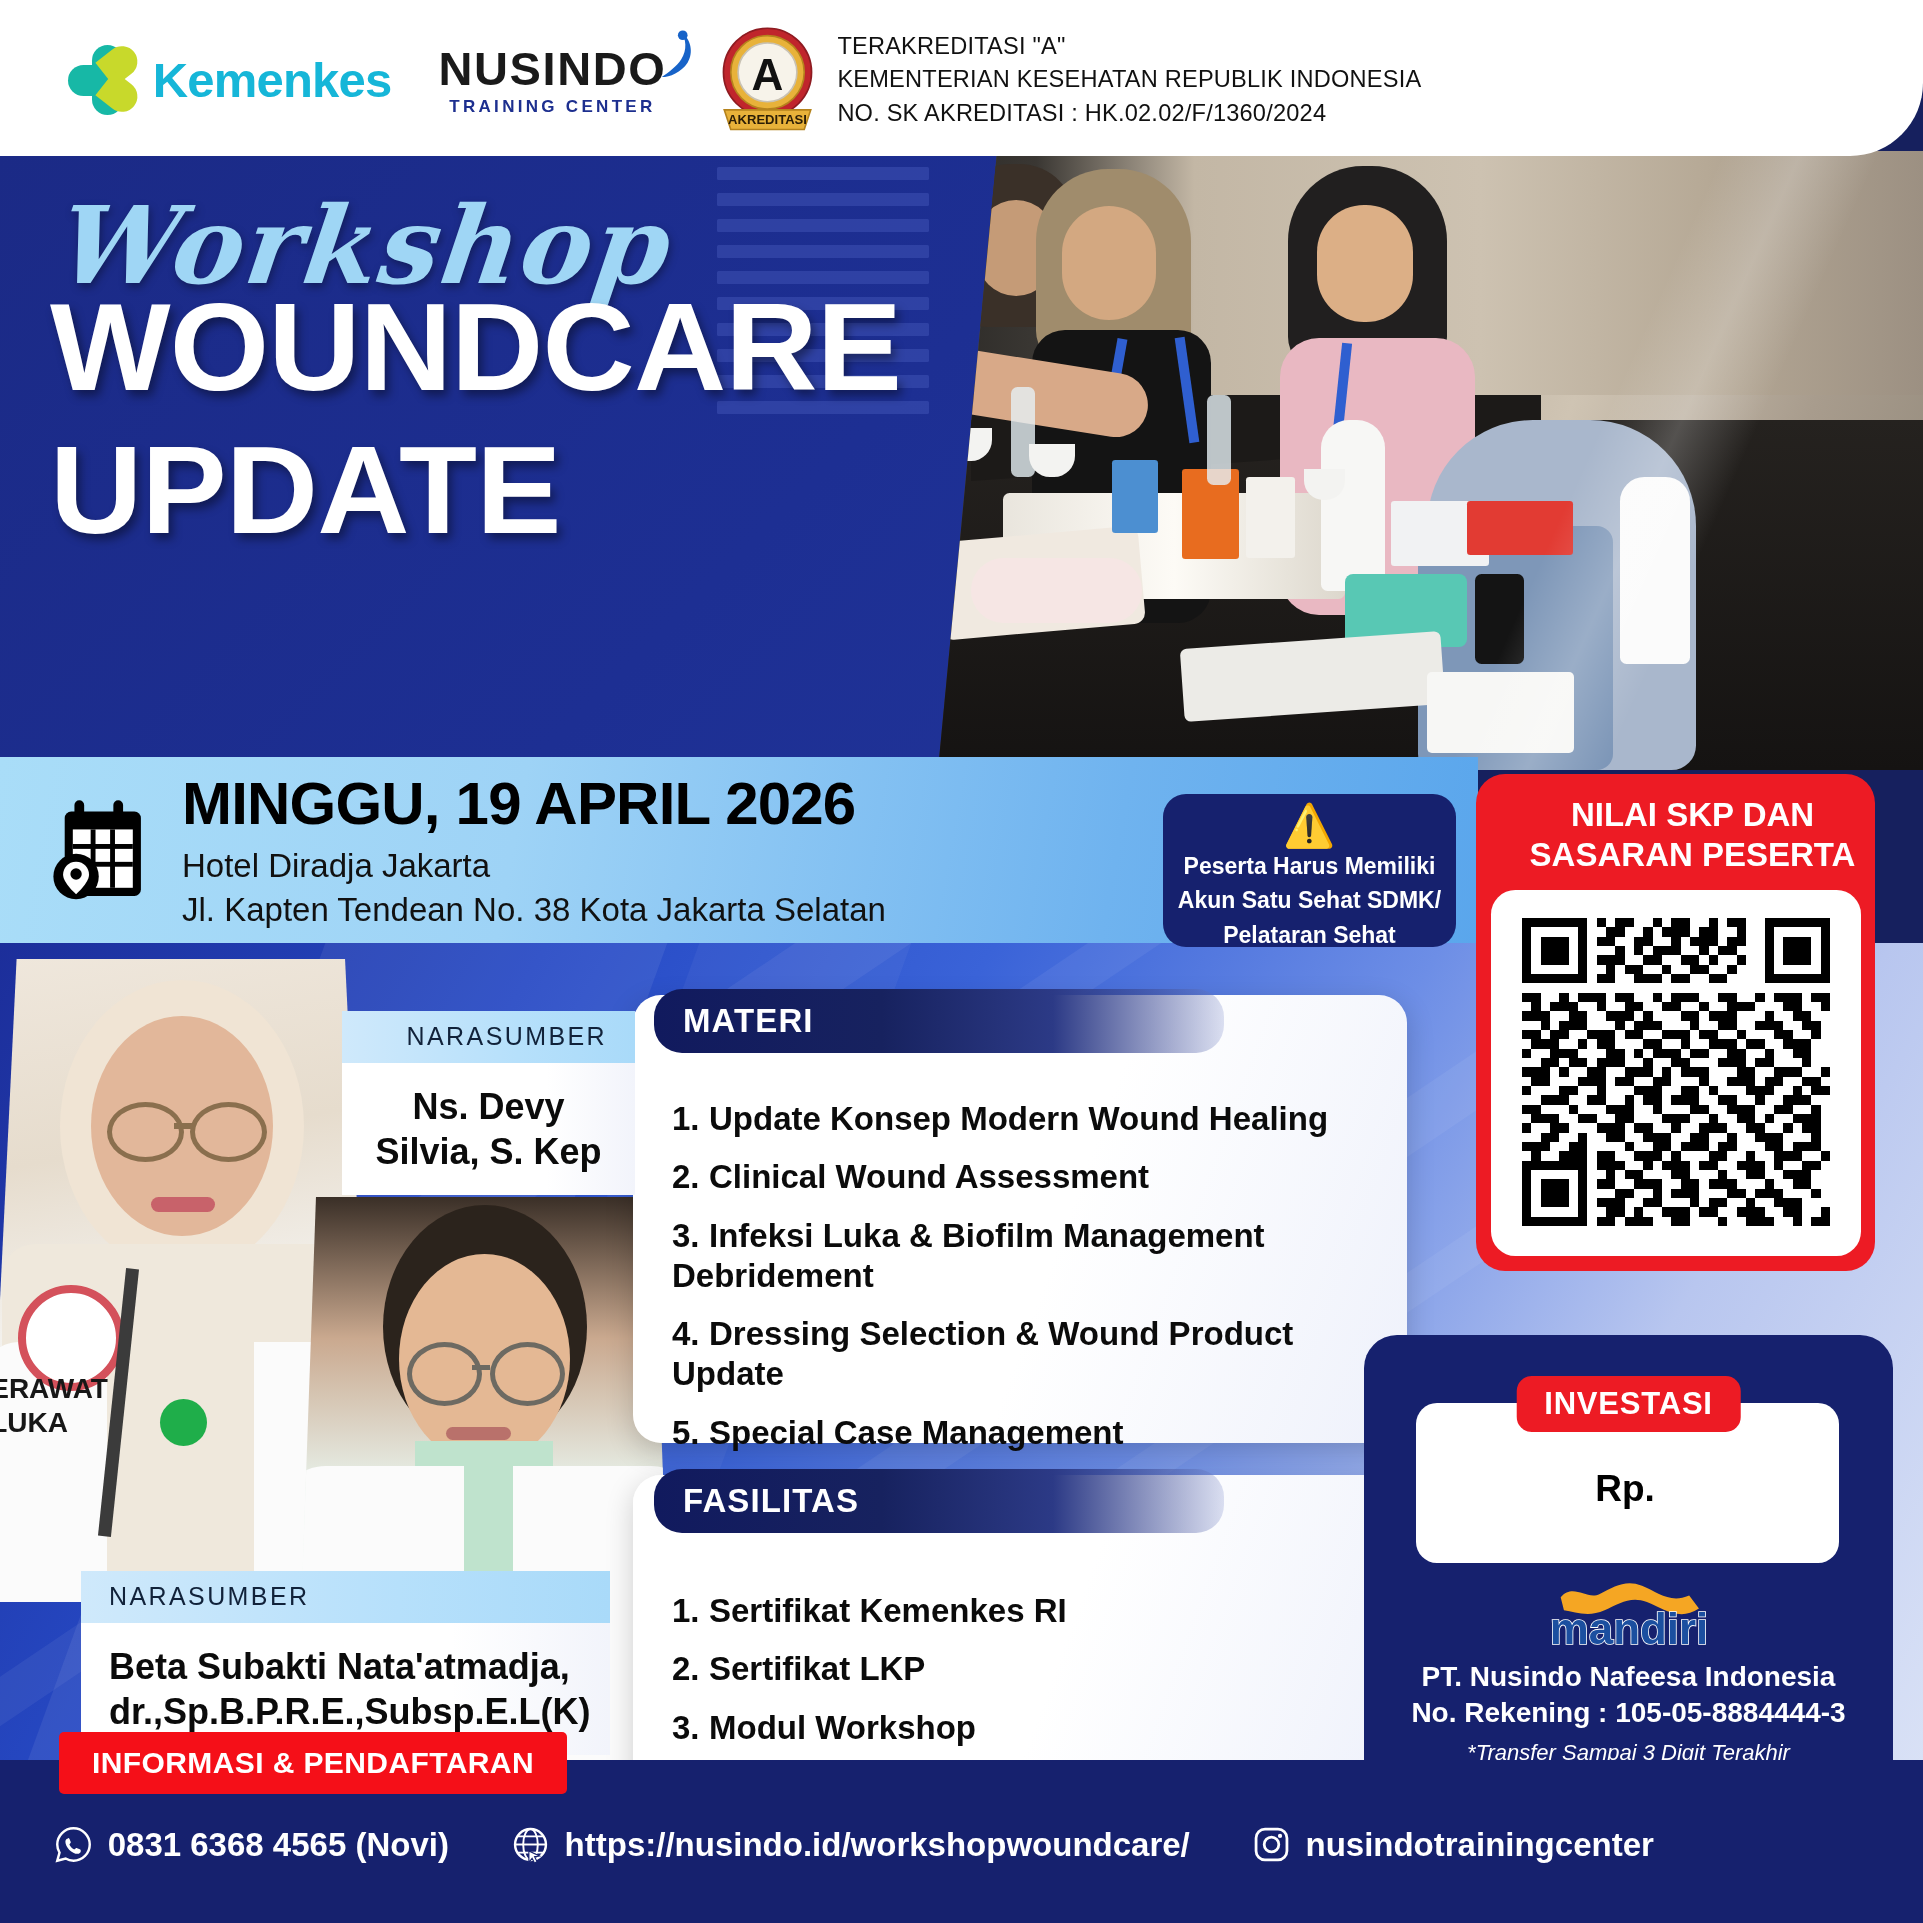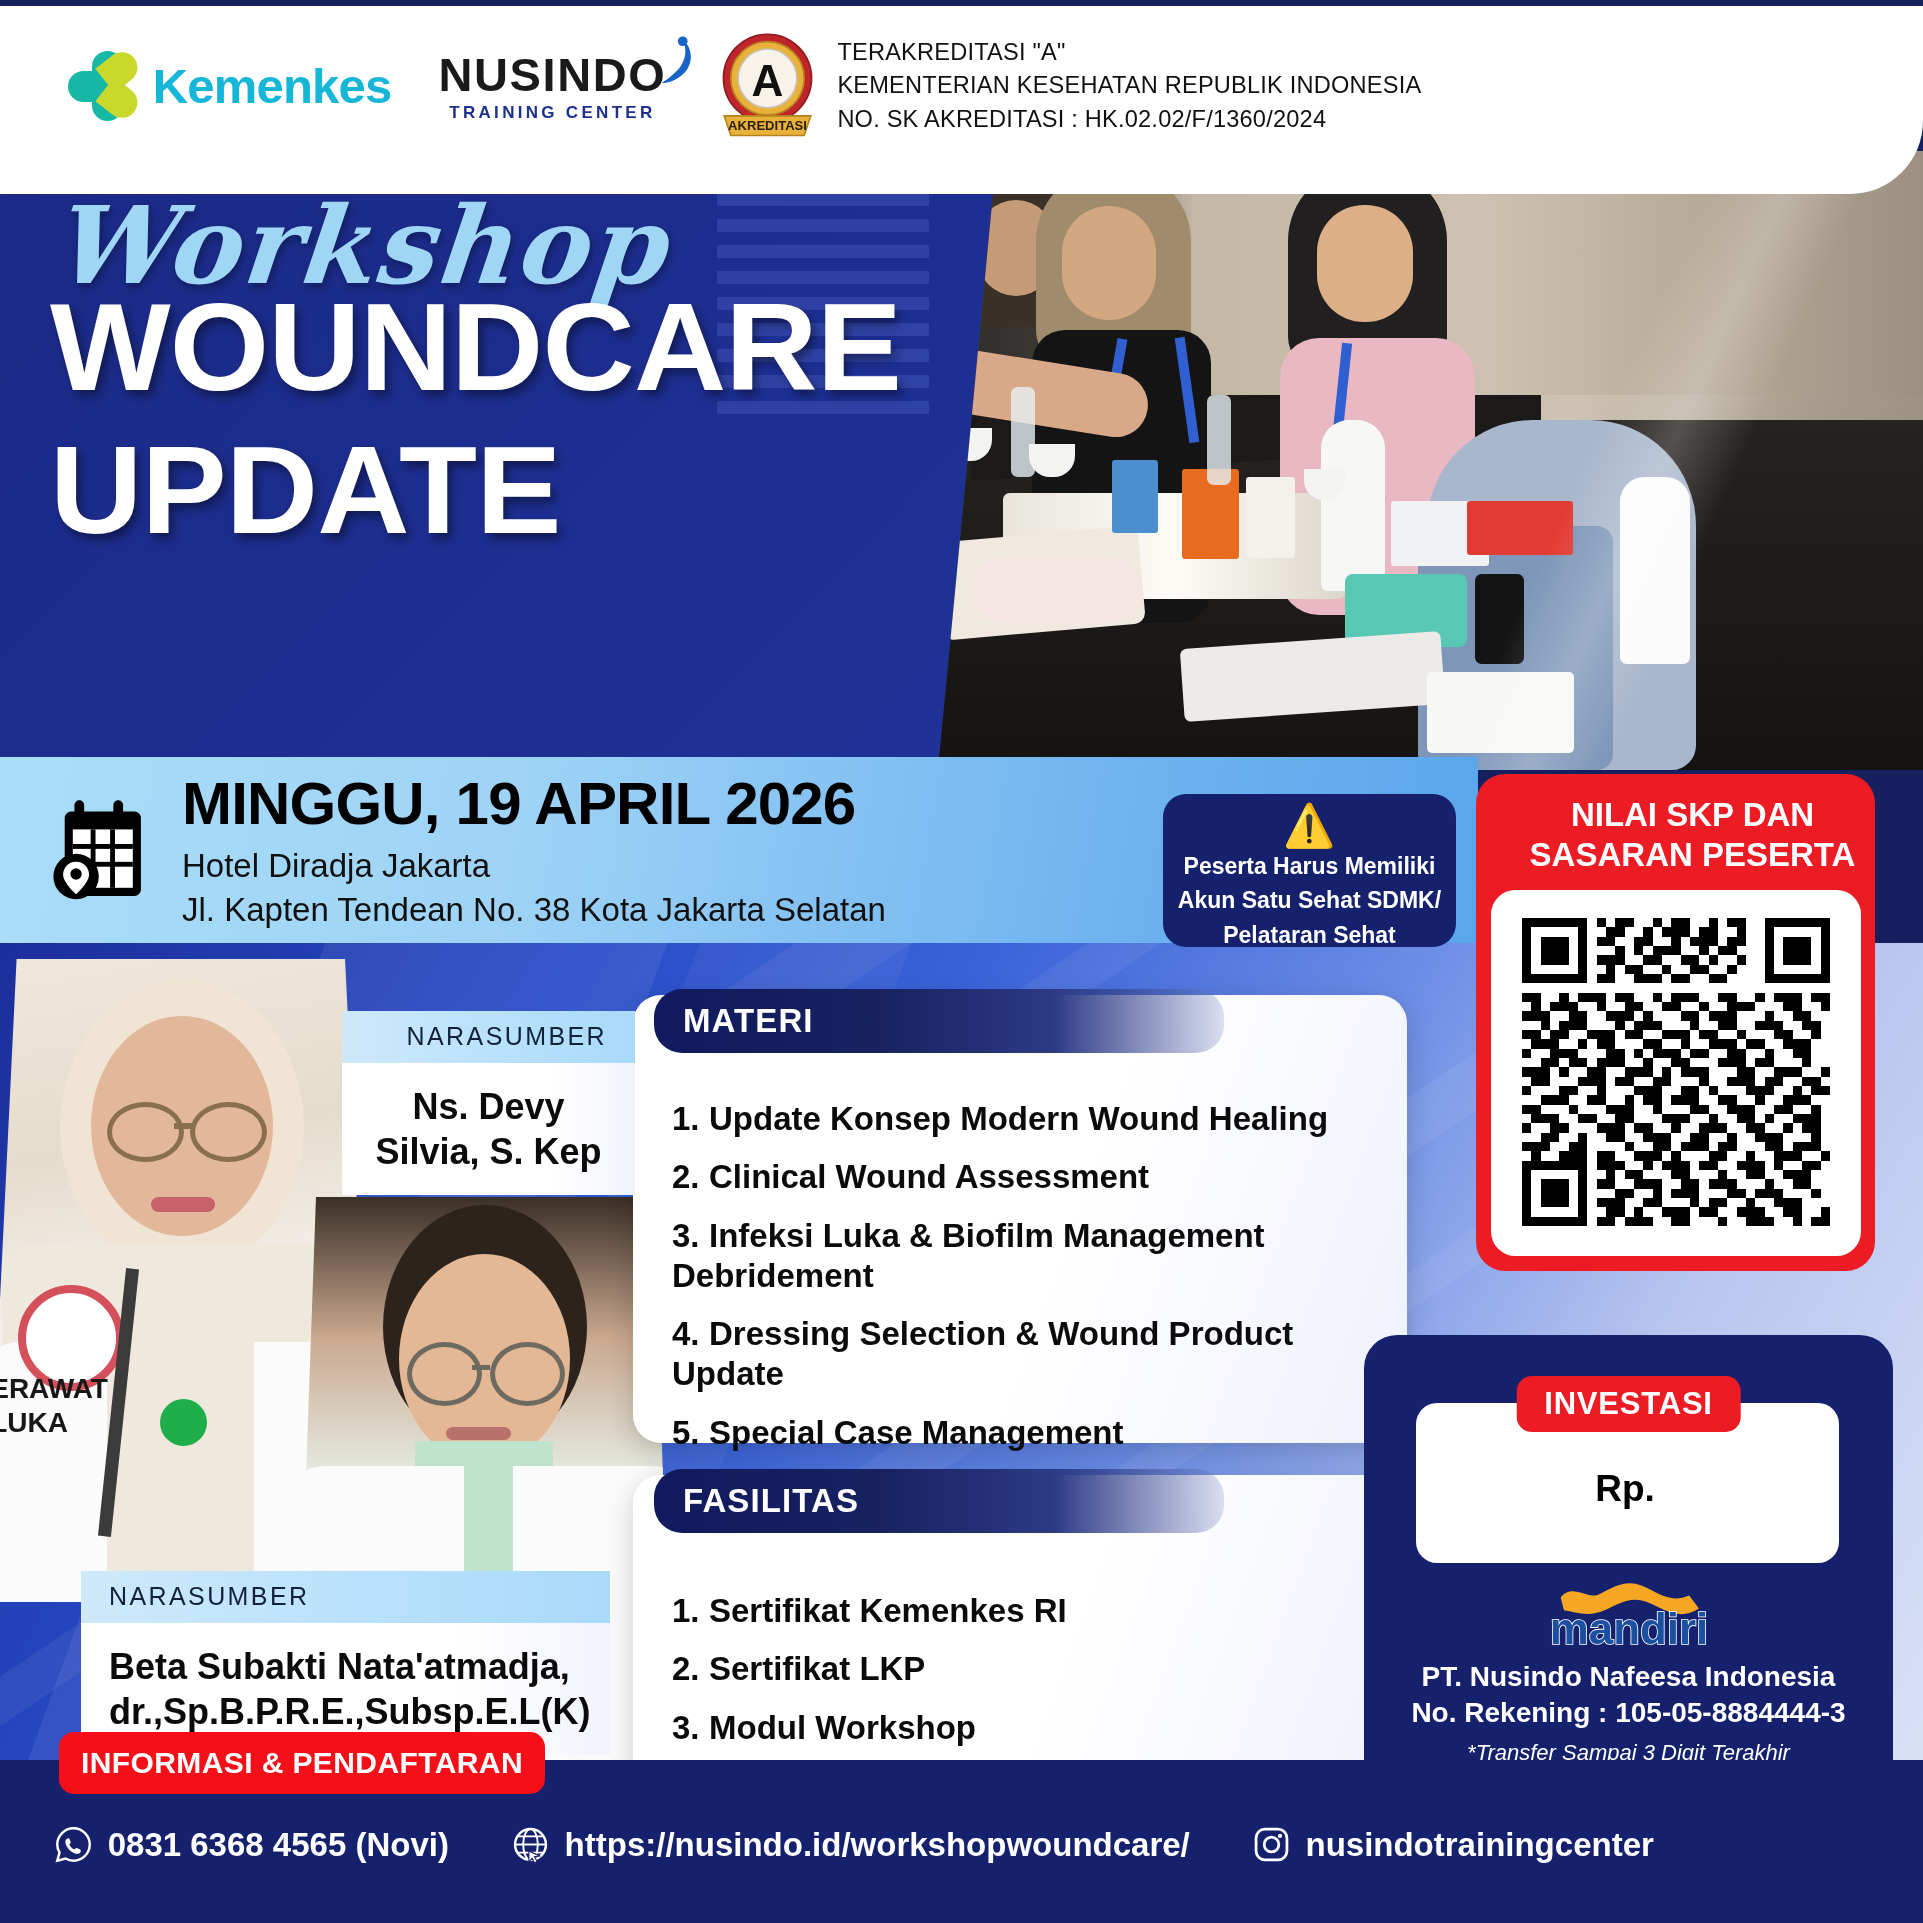--- a/index.html
+++ b/index.html
@@ -4,21 +4,21 @@
 <style>
   html,body{margin:0;padding:0;background:#fff;}
   body{font-family:"Liberation Sans",sans-serif;}
   #poster{
     position:relative;width:1923px;height:1923px;overflow:hidden;
     background:#16205e;
   }
 
   
   .header{
-    position:absolute;left:0;top:6px;width:1923px;height:188px;
+    position:absolute;left:0;top:0;width:1923px;height:156px;
     background:#ffffff;z-index:40;
     border-bottom-right-radius:73px;
   }
   .header-inner{
     position:absolute;left:0;top:0;width:1514px;height:160px;
     display:flex;align-items:center;gap:0px;padding-left:68px;box-sizing:border-box;
   }
   .kemenkes-logo{display:flex;align-items:center;gap:14.7px;}
   .kem-mark{position:relative;width:70px;height:70px;}
   .kem-mark i{position:absolute;display:block;}
@@ -199,21 +199,21 @@
   .inv-note{color:#fff;font-size:22px;font-style:italic;line-height:1.28;margin-top:8.1px;}
 
   
   .footer{
     position:absolute;left:0;bottom:0;width:1923px;height:163px;
     background:#16216e;z-index:35;
   }
   .info-pill{
     position:absolute;left:59px;top:-28px;
     background:#f50f18;color:#fff;font-size:30px;font-weight:bold;letter-spacing:0.4px;
-    padding:14px 22px;border-radius:15px;
+    padding:14px 33px;border-radius:5px;
   }
   .foot-row{
     position:absolute;left:54px;top:65px;display:flex;align-items:center;gap:62px;
     color:#fff;
   }
   .foot-item{display:flex;align-items:center;gap:14.7px;font-size:33px;font-weight:bold;}
   .foot-ico{width:39px;height:39px;flex:none;}
 </style>
 </head>
 <body>

